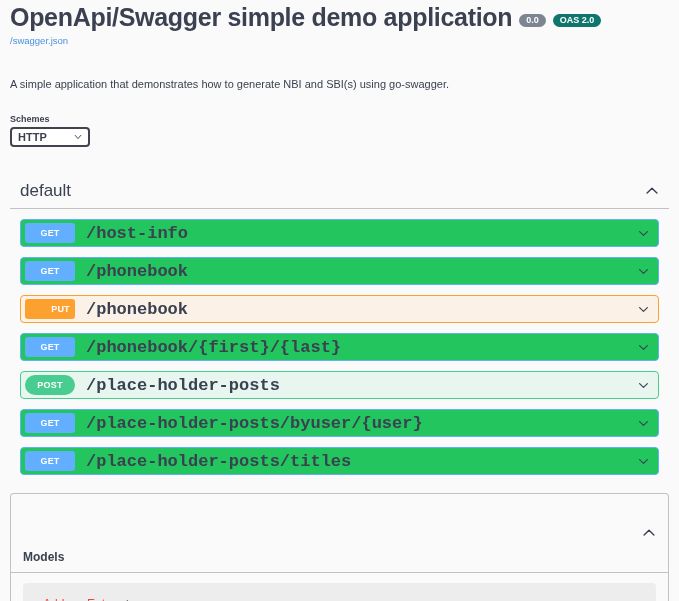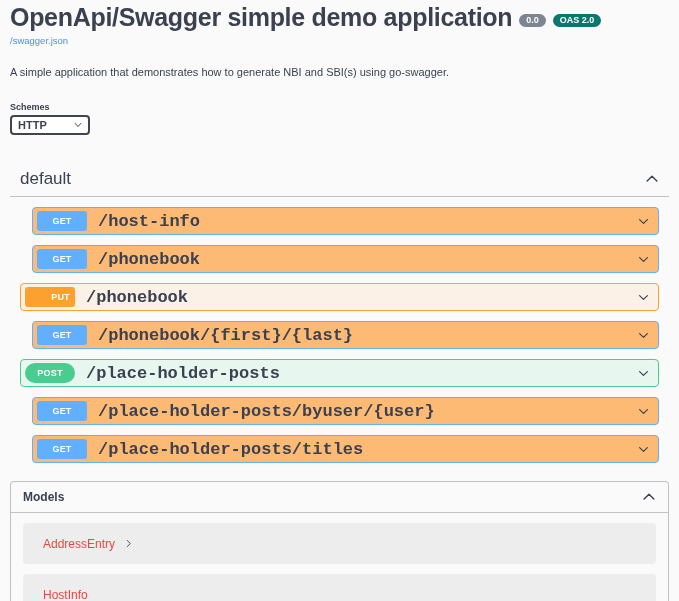--- a/index.html
+++ b/index.html
@@ -31,21 +31,21 @@
   .base-url {
     font-family: "Liberation Mono", monospace;
     font-size: 11px; color: #3b4151; margin-top: 3px;
     font-weight: bold;
   }
   .swagger-link {
     display: block; margin-top: 3px;
     font-size: 9.5px; color: #4990e2; text-decoration: none;
   }
   .description {
-    margin-top: 18px; font-size: 11px; color: #3b4151; line-height: 1.5;
+    margin-top: 30px; font-size: 11px; color: #3b4151; line-height: 1.5;
   }
 
   
   .schemes-wrap { padding: 22px 10px 0 10px; background:#fafafa; }
   .schemes-label {
     font-size: 9px; font-weight: bold; color: #3b4151;
     margin-bottom: 3px; display:block;
   }
   .scheme-select {
     position: relative; display: inline-block;
@@ -73,21 +73,21 @@
   .chev { width: 14px; height: 14px; flex: none; }
 
   .ops { padding: 0 10px; }
   .opblock {
     display: flex; align-items: center;
     border-radius: 4px; margin: 0 0 10px 0;
     height: 28px; padding: 0 4px 0 4px;
     position: relative;
   }
   .opblock:first-child { margin-top: 10px; }
-  .opblock-get { background: #fdba74; border: 1px solid #61affe; margin-left: 12px; }
+  .opblock-get { background: #22c55e; border: 1px solid #61affe; }
   .opblock-put { background: #fbf1e6; border: 1px solid #fca130; }
   .opblock-post { background: #e8f6f0; border: 1px solid #49cc90; }
 
   .method {
     font-size: 9px; font-weight: bold; color: #fff;
     text-align: center; border-radius: 3px;
     width: 50px; min-width: 50px; height: 20px; line-height: 20px;
     font-family: "Liberation Sans", sans-serif;
     letter-spacing: .2px;
   }
@@ -108,21 +108,21 @@
     border: 1px solid rgba(59,65,81,.3);
     border-radius: 4px;
     background: #fafafa;
     overflow: hidden;
   }
   .models-head {
     display: flex; align-items: center; justify-content: space-between;
     padding: 8px 12px 8px 12px;
     border-bottom: 1px solid rgba(59,65,81,.3);
   }
-  .models-title { font-size: 12px; color: #3b4151; }
+  .models-title { font-size: 12px; color: #3b4151; margin-top: 48px; }
   .model-body { padding: 10px 12px 12px 12px; }
   .model-container {
     background: rgba(0,0,0,.05);
     border-radius: 4px;
     padding: 0 20px;
     margin: 0 0 10px 0;
     height: 41px;
     display: flex; align-items: center;
   }
   .model-title-row { display: flex; align-items: center; gap: 9px; }

